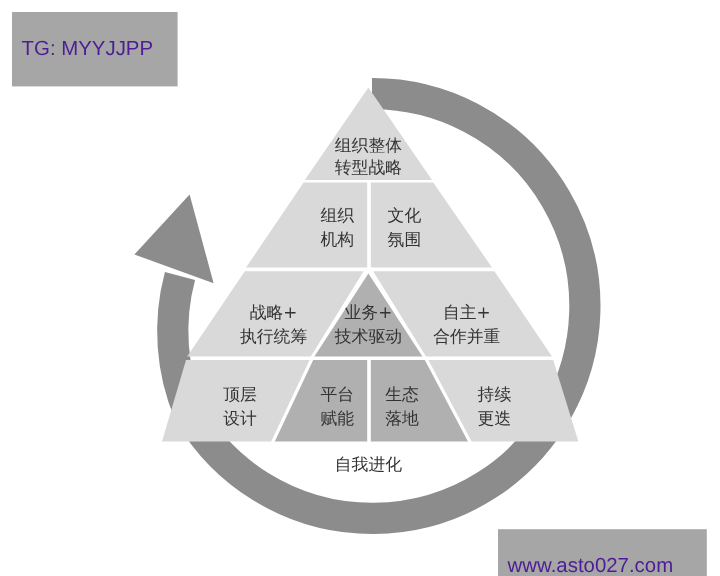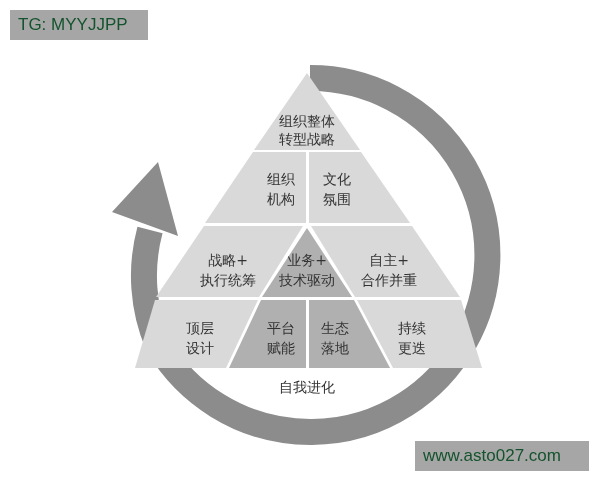--- a/index.html
+++ b/index.html
@@ -1,20 +1,20 @@
 <!DOCTYPE html>
 <html><head>
 <meta charset="utf-8">
 <style>
   html, body { margin: 0; padding: 0; background: #ffffff; }
   body { width: 600px; height: 480px; position: relative; overflow: hidden;
          font-family: "DejaVu Sans", sans-serif; }
-  .watermark { position: absolute; background: #a6a6a6; color: #14532d;
+  .watermark { position: absolute; background: #a6a6a6; color: #4c1d95;
                font-family: "Liberation Sans", sans-serif; font-size: 17px;
-               line-height: 28px; padding: 0 8px; }
+               line-height: 28px; padding: 16px 8px; }
   #wm-top { left: 10px; top: 10px; height: 30px; width: 122px; line-height: 30px; }
   #wm-bottom { left: 415px; top: 441px; height: 30px; width: 158px; line-height: 30px; }
   svg { position: absolute; left: 0; top: 0; }
   .lbl { font-family: "DejaVu Serif", serif; font-size: 14px; fill: #333333; text-anchor: middle; }
 </style>
 </head>
 <body>
 
 <svg width="600" height="480" viewBox="0 0 600 480">
 

